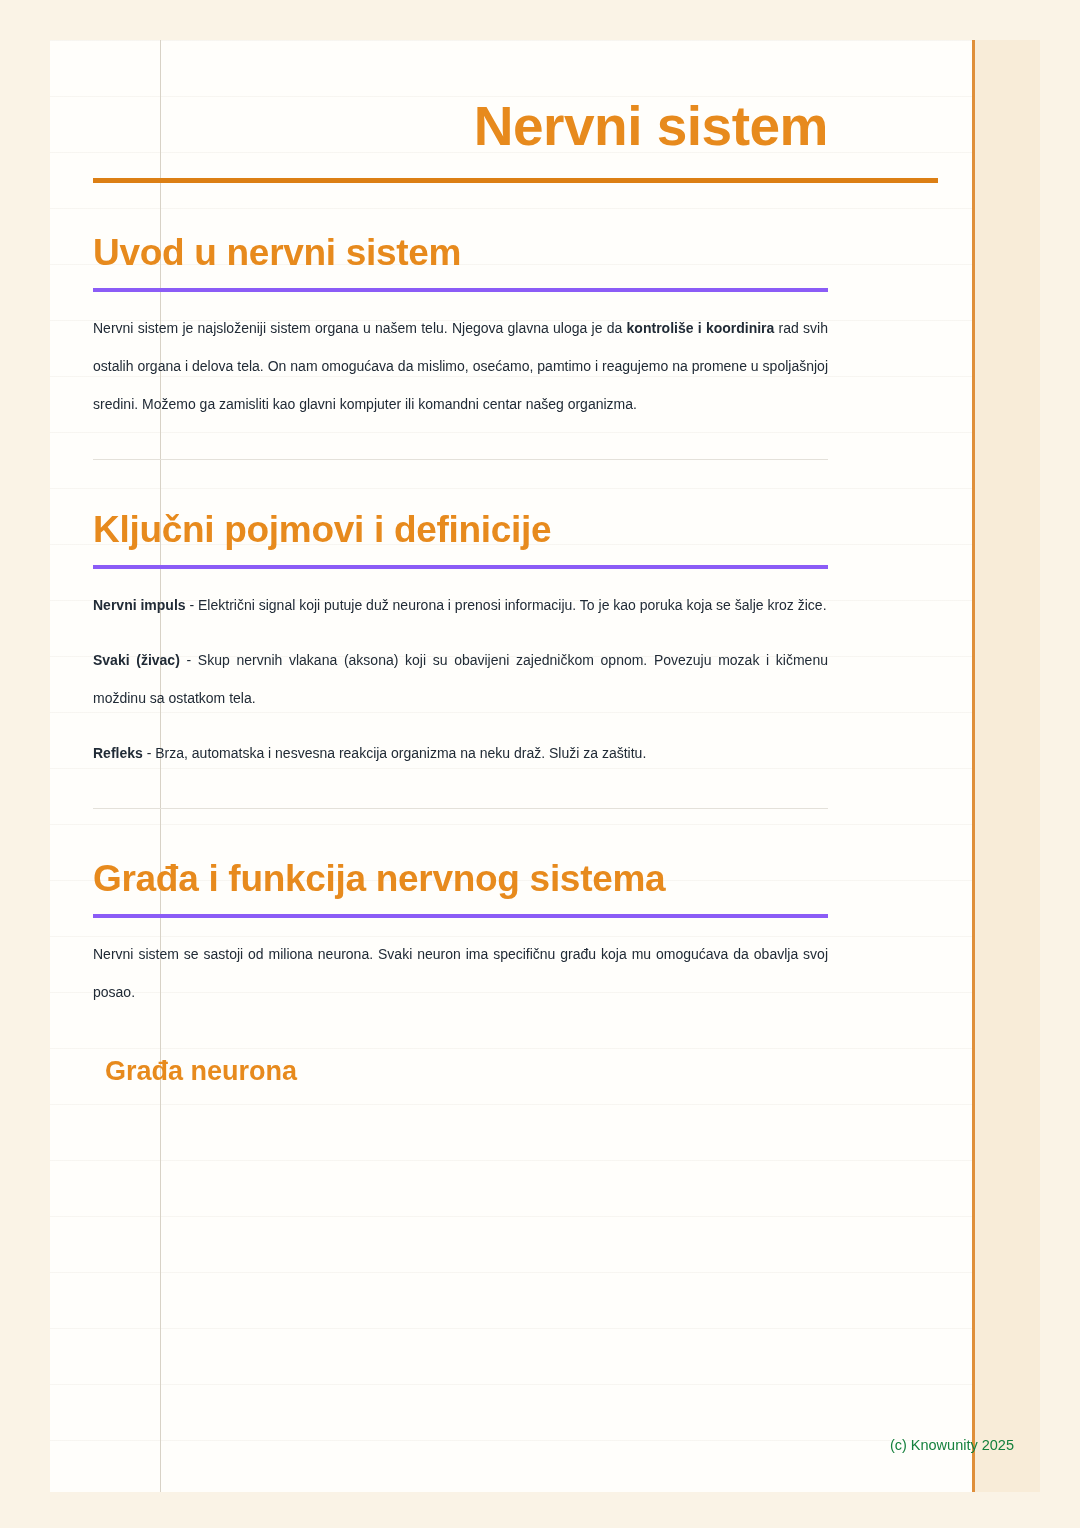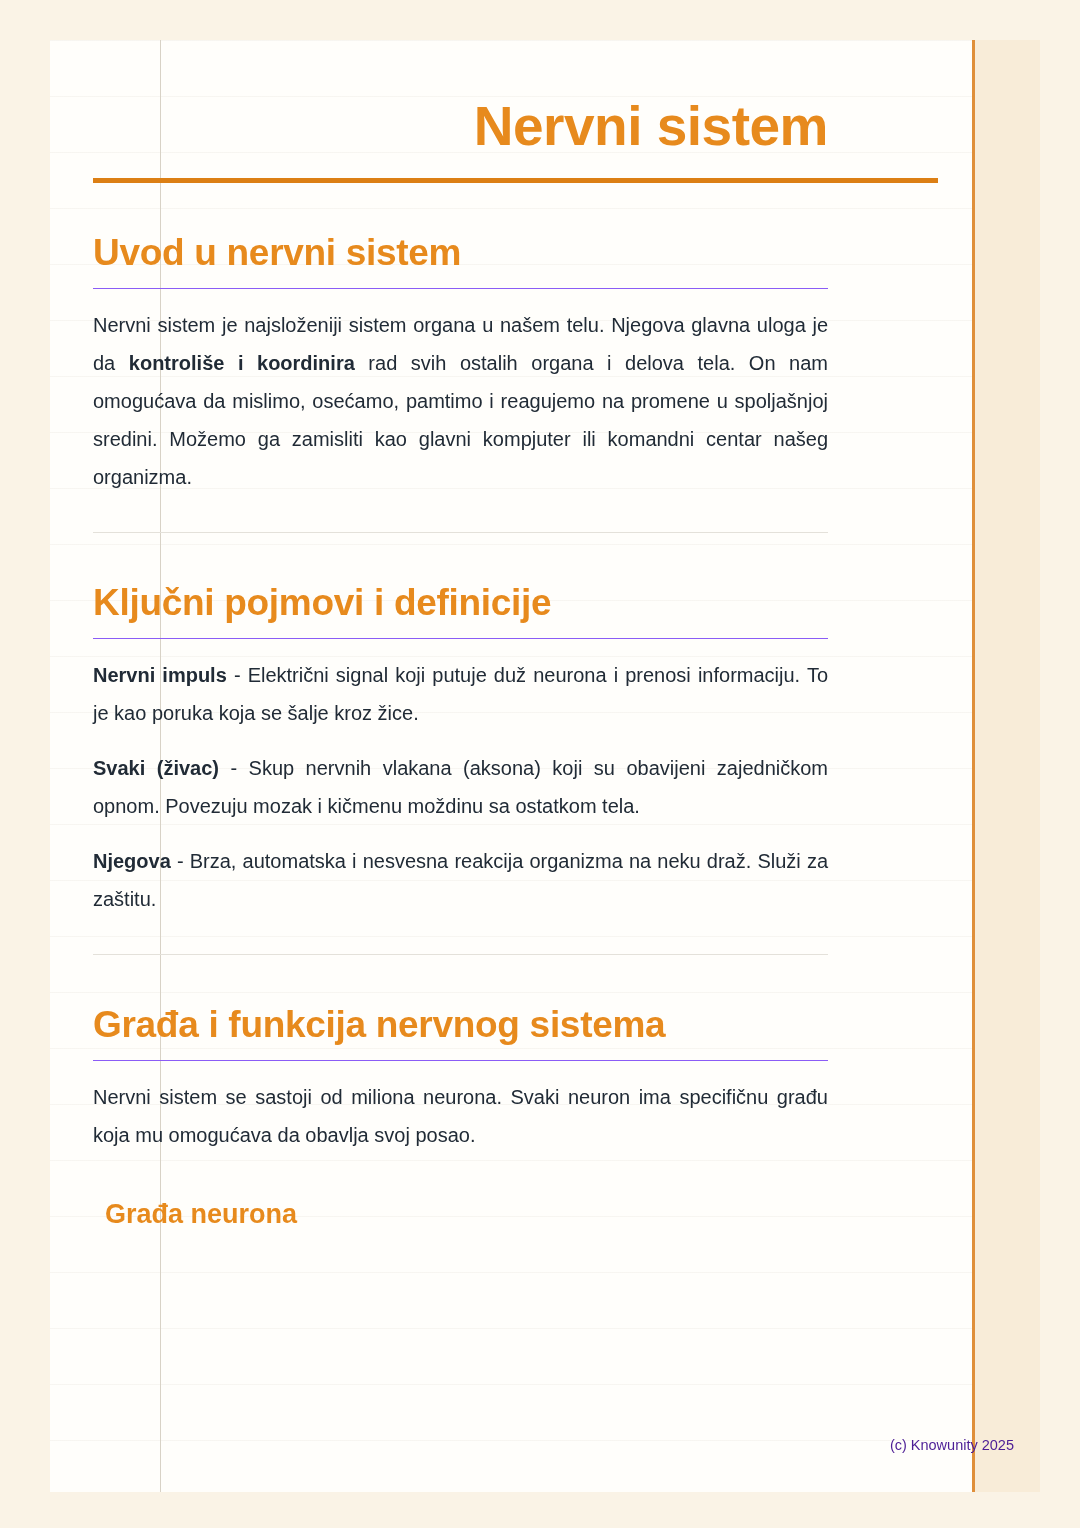--- a/index.html
+++ b/index.html
@@ -82,26 +82,26 @@
   }
 
   h2 {
     margin: 48px 0 0;
     font-size: 37px;
     line-height: 43px;
     font-weight: 800;
     letter-spacing: -0.3px;
     color: #e78a1d;
     padding-bottom: 14px;
-    border-bottom: 1px solid #8b5cf6;
+    border-bottom: 4px solid #8b5cf6;
   }
 
   p {
     margin: 17px 0 0;
-    font-size: 20px;
+    font-size: 14px;
     line-height: 38px;
     text-align: justify;
   }
   p b {
     font-weight: 700;
   }
 
   hr.divider {
     border: none;
     border-top: 1px solid #e4e1da;
@@ -115,21 +115,21 @@
     line-height: 32px;
     font-weight: 700;
     color: #e78a1d;
   }
 
   .footer {
     position: absolute;
     top: 1437px;
     right: 66px;
     font-size: 14.5px;
-    color: #4c1d95;
+    color: #15803d;
   }
 </style>
 </head>
 <body>
 
 <div class="sheet">
   <div class="peach-strip"></div>
   <div class="accent-vline"></div>
   <div class="left-vline"></div>
 </div>
@@ -145,21 +145,21 @@
   <hr class="divider">
 
   <h2>Ključni pojmovi i definicije</h2>
 
 
   <p><b>Nervni impuls</b><span> - Električni signal koji putuje duž neurona i prenosi informaciju. To je kao poruka koja se šalje kroz žice.</span></p>
 
 
   <p><b>Svaki (živac)</b><span> - Skup nervnih vlakana (aksona) koji su obavijeni zajedničkom opnom. Povezuju mozak i kičmenu moždinu sa ostatkom tela.</span></p>
 
-  <p><b>Njegova</b><span> - Brza, automatska i nesvesna reakcija organizma na neku draž. Služi za zaštitu.</span></p>
+  <p><b>Refleks</b><span> - Brza, automatska i nesvesna reakcija organizma na neku draž. Služi za zaštitu.</span></p>
 
   <hr class="divider">
 
   <h2>Građa i funkcija nervnog sistema</h2>
   <p><span>Nervni sistem se sastoji od miliona neurona. Svaki neuron ima specifičnu građu koja mu omogućava da obavlja svoj posao.</span></p>
 
   <h3>Građa neurona</h3>
 
 </div>
 

